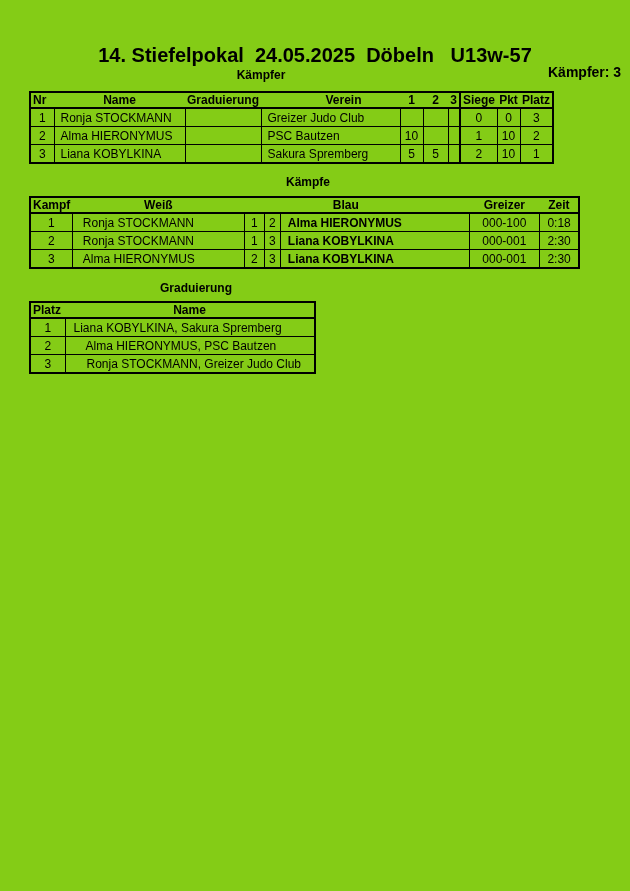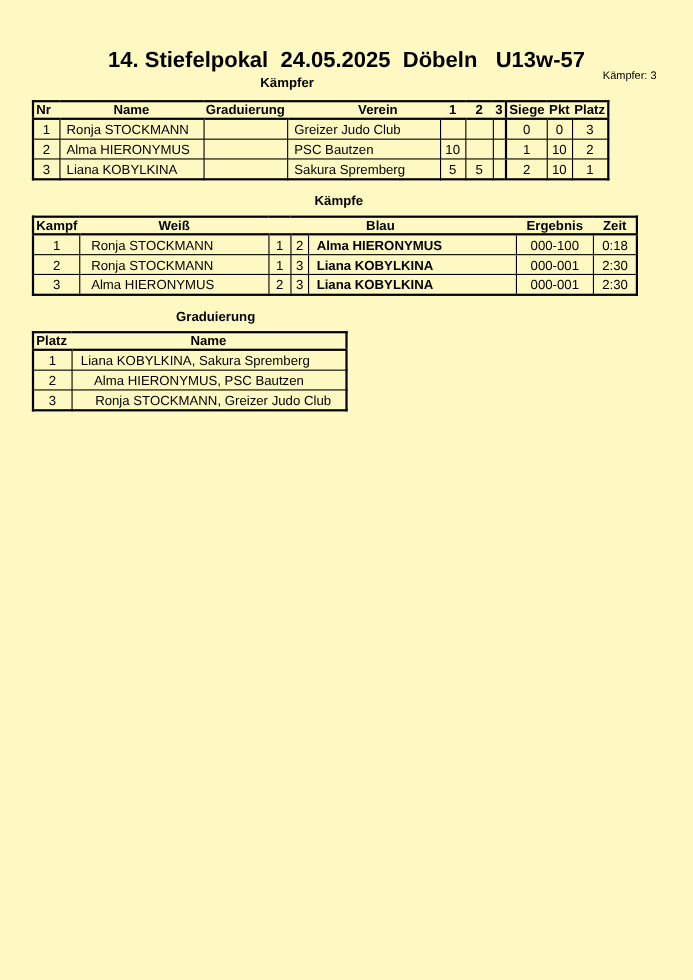--- a/index.html
+++ b/index.html
@@ -1,38 +1,39 @@
 <!DOCTYPE html>
 <html><head>
 <meta charset="utf-8">
 <style>
   html, body { margin: 0; padding: 0; background: #ffffff; }
   .page {
     position: relative;
     width: 630px;
     height: 891px;
-    background: #fef9c3;
+    background: #84cc16;
     color: #000000;
     font-family: "Liberation Sans", sans-serif;
     overflow: hidden;
   }
   .title {
     position: absolute;
     top: 44px; left: 0; width: 630px;
     text-align: center;
     font-size: 20px;
     font-weight: bold;
     white-space: pre;
     letter-spacing: 0px;
   }
   .count {
     position: absolute;
     top: 64px; left: 548px;
-    font-size: 10px;
-    white-space: nowrap;
+    font-size: 14px;
+    white-space: nowrap;
+    font-weight: bold;
   }
   .sec-heading {
     position: absolute;
     font-size: 12px;
     font-weight: bold;
     transform: translateX(-50%);
     white-space: nowrap;
     margin-left: 26px;
   }
   #h-kaempfer   { left: 235px; top: 68px; }
@@ -168,21 +169,21 @@
         <col style="width:70px">
         <col style="width:40px">
     </colgroup>
     <thead>
       <tr>
         <th class="al">Kampf</th>
         <th>Weiß</th>
         <th></th>
         <th></th>
         <th class="shift-l">Blau</th>
-        <th>Ergebnis</th>
+        <th>Greizer</th>
         <th>Zeit</th>
       </tr>
     </thead>
     <tbody>
       <tr>
         <td>1</td>
         <td class="name-w">Ronja STOCKMANN</td>
         <td>1</td>
         <td>2</td>
         <td class="name-b">Alma HIERONYMUS</td>

